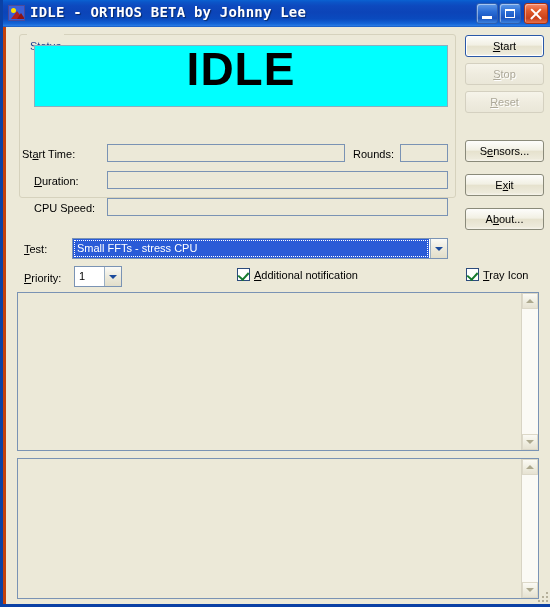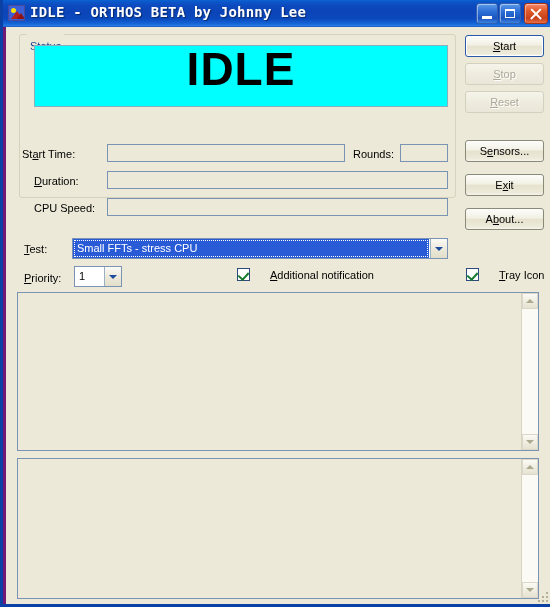--- a/index.html
+++ b/index.html
@@ -7,21 +7,21 @@
     width:550px;height:607px;overflow:hidden;
     font-family:"Liberation Sans","DejaVu Sans",sans-serif;
     background:#0A246A;
     -webkit-font-smoothing:none;
   }
 
   
   #window{
     position:absolute;left:0;top:0;width:550px;height:607px;
     box-sizing:border-box;
-    background:#701a75;
+    background:#c2410c;
     border-left:3px solid #0B41A5;
     border-right:3px solid #0B41A5;
     border-bottom:3px solid #0B41A5;
     border-top:0;
   }
 
   
   #titlebar{
     position:absolute;left:0;top:0;width:550px;height:27px;
     background:linear-gradient(180deg,
@@ -208,21 +208,21 @@
   .cbbox{
     width:13px;height:13px;box-sizing:border-box;
     background:#FFFFFF;border:1px solid #2C4B7C;
     position:relative;flex:0 0 auto;
   }
   .cbbox .tick{
     position:absolute;left:2px;top:1px;width:5px;height:8px;
     border-right:2px solid #157A2E;border-bottom:2px solid #157A2E;
     transform:rotate(42deg);
   }
-  .cblabel{font-size:11px;color:#000;margin-left:20px;white-space:nowrap;}
+  .cblabel{font-size:11px;color:#000;margin-left:4px;white-space:nowrap;}
   #cb-addnotif{left:231px;top:241px;}
   #cb-trayicon{left:460px;top:241px;}
 
   
   .textarea{
     position:absolute;box-sizing:border-box;
     background:#ECE9D8;border:1px solid #7A93B4;
   }
   #ta-top{left:11px;top:265px;width:522px;height:159px;}
   #ta-bottom{left:11px;top:431px;width:522px;height:141px;}

